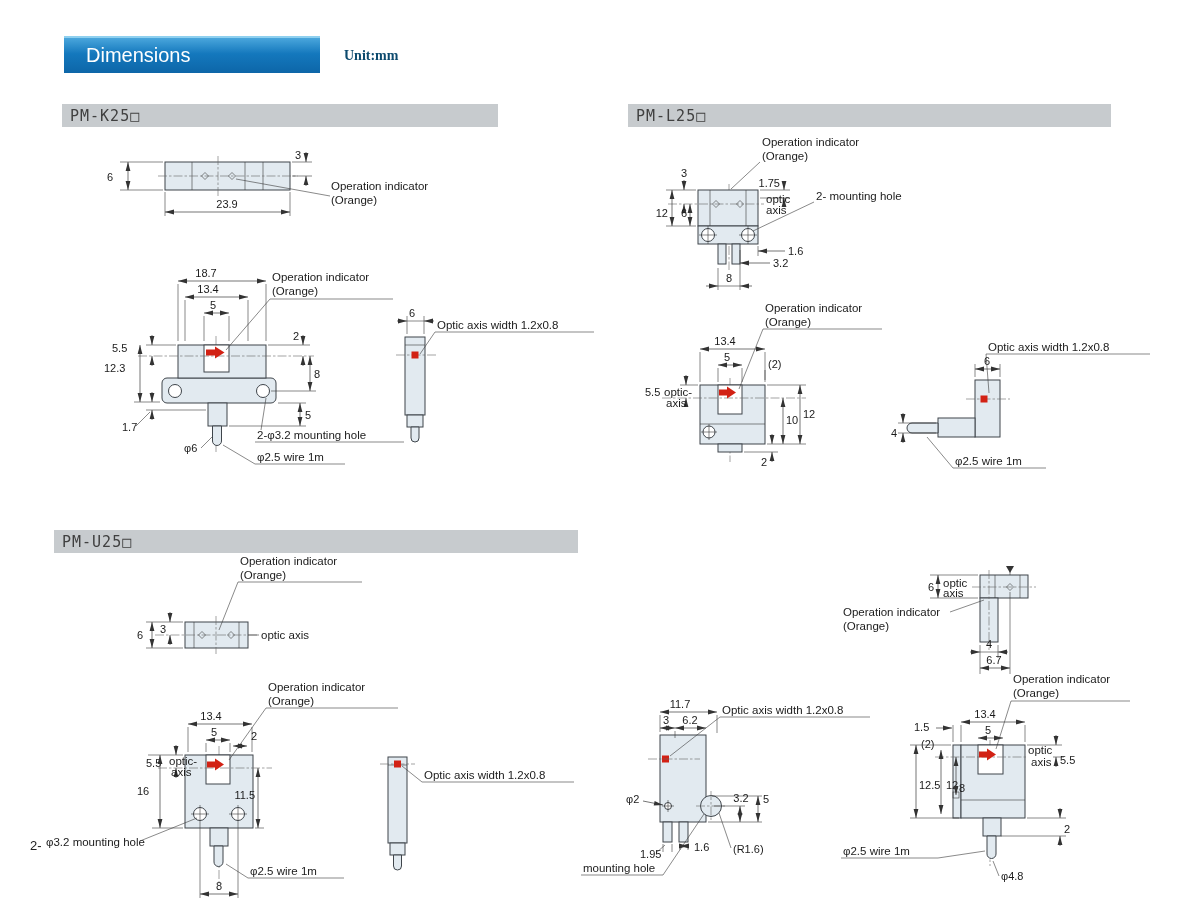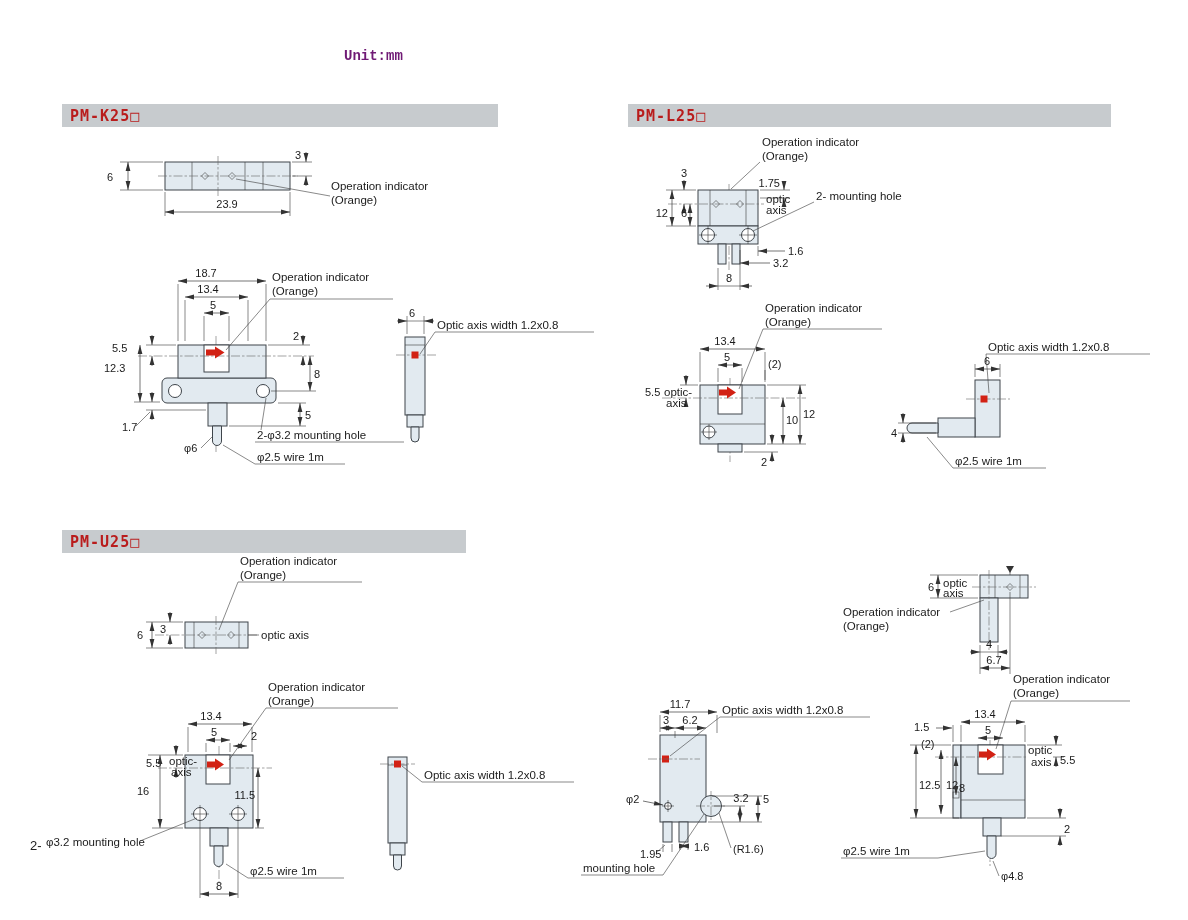--- a/index.html
+++ b/index.html
@@ -2,47 +2,50 @@
 <html><head>
 <meta charset="utf-8">
 <style>
   *{margin:0;padding:0;box-sizing:border-box}
   html,body{background:#fff}
   .page{position:relative;width:1188px;height:920px;background:#fff;overflow:hidden;font-family:"Liberation Sans",sans-serif}
   .title-box{position:absolute;left:64px;top:36px;width:256px;height:37px;
     background:linear-gradient(180deg,#4aa6dc 0%,#1478bd 45%,#0d66a8 100%);
     border-top:2px solid #8fd0ef;color:#fff;font-size:20px;
     display:flex;align-items:center;padding-left:22px}
-  .unit{position:absolute;left:344px;top:48px;font-family:Liberation Mono, monospace;
-    font-weight:bold;font-size:14px;color:#701a75}
-  .bar{position:absolute;height:23px;background:#c7cbce;color:#b91c1c;font-weight:bold;
+  .unit{position:absolute;left:344px;top:48px;font-family:Liberation Serif, serif;
+    font-weight:bold;font-size:14px;color:#0c4a6e}
+  .bar{position:absolute;height:23px;background:#c7cbce;color:#404040;font-weight:normal;
     font-size:15px;letter-spacing:1px;display:flex;align-items:center;padding-left:8px;
     font-family:"DejaVu Sans Mono",monospace}
   .pagenum{position:absolute;left:30px;top:838px;font-size:13px;color:#222}
   svg.sheet{position:absolute;left:0;top:0}
   svg text{font-family:"Liberation Sans",sans-serif;font-size:11px;fill:#1b1b1b}
   svg text.lbl{font-size:11.5px}
   .body{fill:#e2eaf0;stroke:#3f454b;stroke-width:1}
   .slot{fill:#ffffff;stroke:#3f454b;stroke-width:1}
   .hole{fill:#ffffff;stroke:#3f454b;stroke-width:1}
   .dim{stroke:#3a3a3a;stroke-width:0.7;fill:none}
   .thin{stroke:#3a3a3a;stroke-width:0.6;fill:none}
   .dash{stroke:#666;stroke-width:0.6;stroke-dasharray:9 2 2.5 2;fill:none}
   .red{fill:#d22114;stroke:none}
 </style>
 </head>
 <body>
 
 <div class="page">
 
+  <div class="title-box">
+    <span>Dimensions</span>
+  </div>
   <div class="unit">Unit:mm</div>
 
   <div class="bar" style="left:62px;top:104px;width:436px">PM-K25□</div>
   <div class="bar" style="left:628px;top:104px;width:483px">PM-L25□</div>
-  <div class="bar" style="left:62px;top:530px;width:404px">PM-U25□</div>
+  <div class="bar" style="left:54px;top:530px;width:524px">PM-U25□</div>
 
   <div class="pagenum">2-</div>
 
   <svg class="sheet" width="1188" height="920">
     <defs>
       <marker id="ar" viewBox="0 0 10 6" markerWidth="10" markerHeight="6" refX="9.5" refY="3" orient="auto-start-reverse" markerUnits="userSpaceOnUse">
         <path d="M0.5,0.6 L9.5,3 L0.5,5.4 Z" fill="#333"></path>
       </marker>
     </defs>
 

